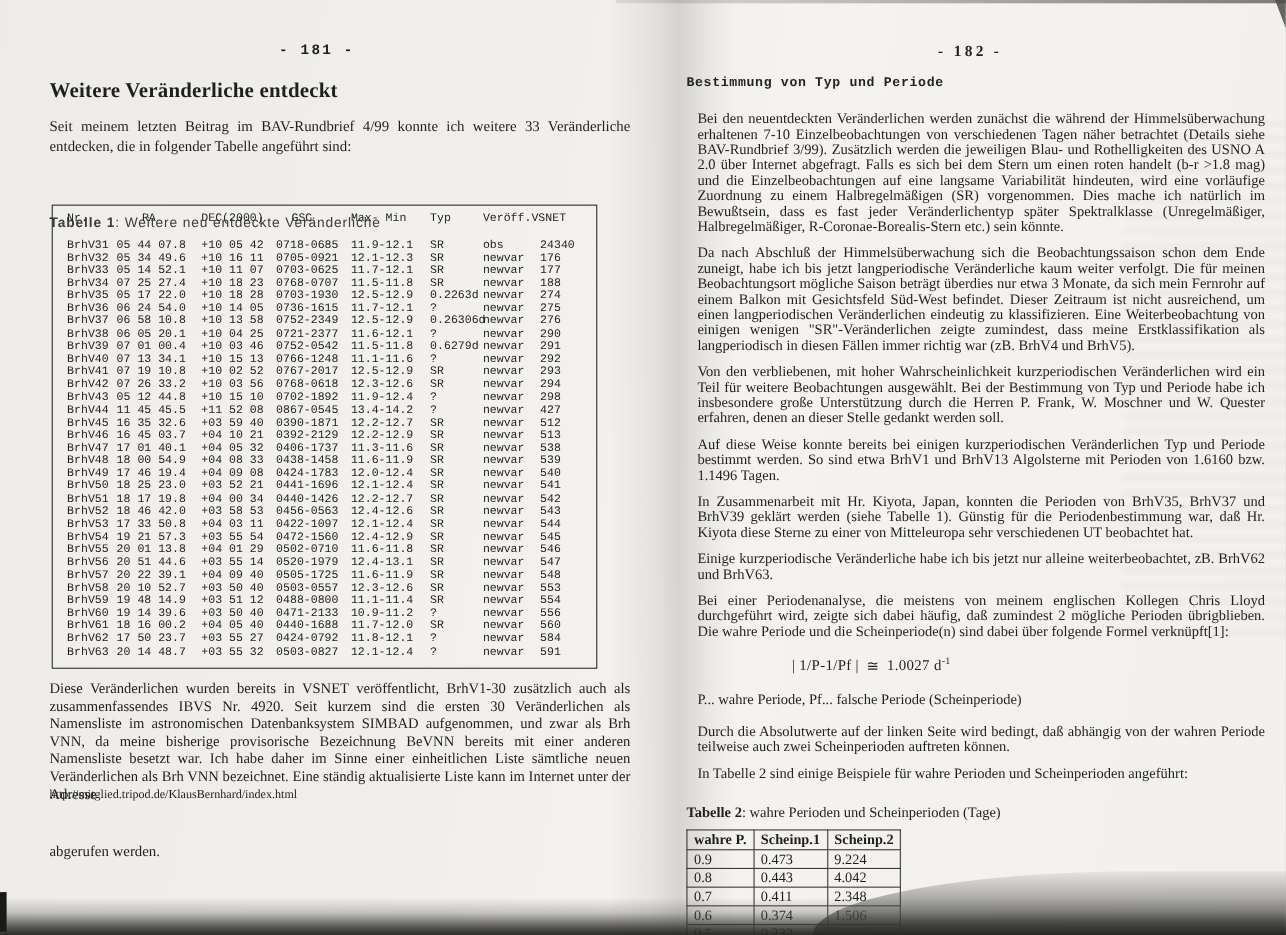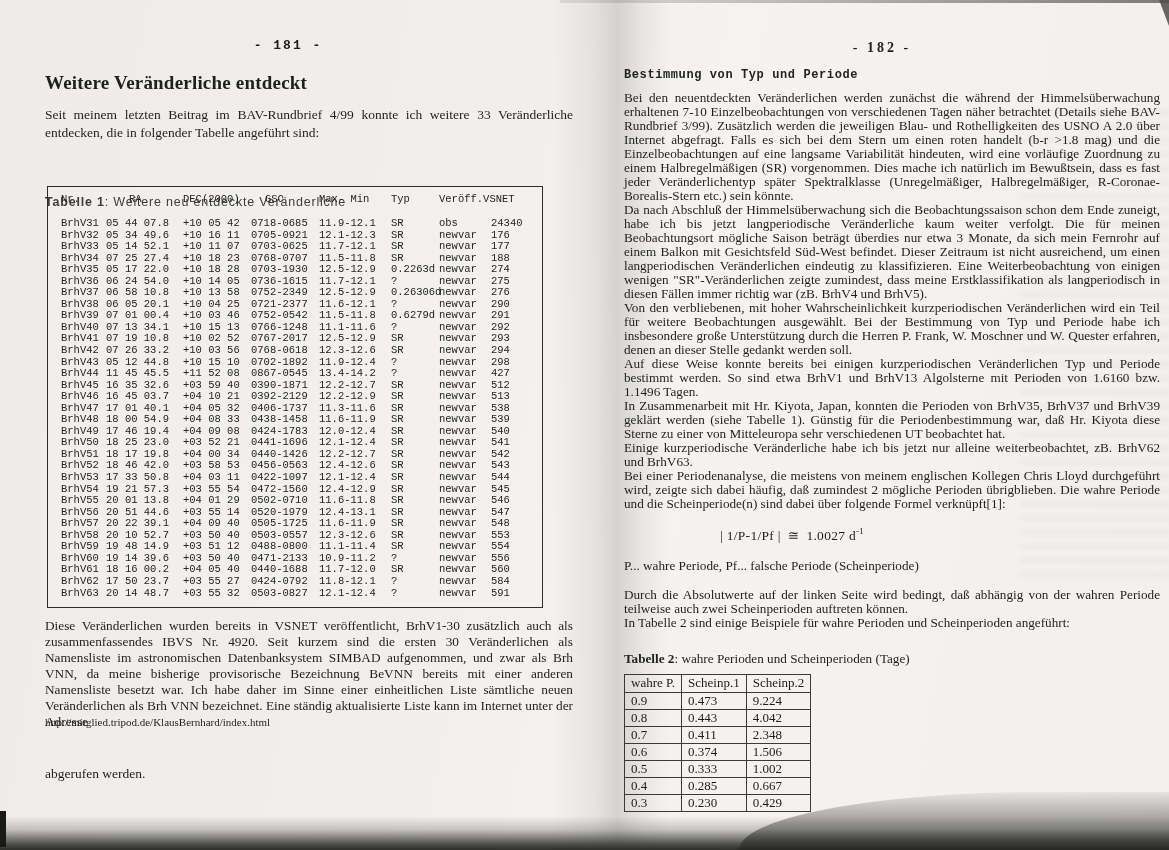--- a/index.html
+++ b/index.html
@@ -50,33 +50,33 @@
   .t1h.h6 { grid-column:span 2; }
   .t1c.c7 { text-align:left; }
 
   .closing  { position:absolute; top:588px; left:3px; width:528px; text-align:justify; font-size:13.3px; line-height:16px; }
   .url-line { position:absolute; top:686px; left:3px; font-size:11px; }
   .closing2 { position:absolute; top:736px; left:3px; font-size:13.5px; }
 
   .heading2 { position:absolute; top:40px; left:2px; font-family:"Liberation Mono", monospace; font-size:12px; font-weight:bold; letter-spacing:0.6px; color:#232321; }
 
   .rbody { position:absolute; top:63px; left:2px; width:536px; }
-  .rbody p { margin:0; text-align:justify; font-size:13.2px; line-height:14px; }
+  .rbody p { margin:10px; text-align:justify; font-size:13.2px; line-height:14px; }
   .formula { margin:15px 0 0 96px; font-size:13.5px; letter-spacing:0.3px; }
   .formula .rel { margin:0 7px; }
   .formula sup { font-size:9px; }
   .fnote { margin-top:15px !important; text-align:left !important; }
   .block2 { margin-top:15px; }
   .t2caption { margin-top:21px; font-size:13.2px; }
   .t2caption b { font-weight:bold; }
 
   .table2 { margin-top:7px; margin-left:0px; border-collapse:collapse; font-size:13px; color:#1d1d1b; }
   .table2 th, .table2 td { border:1px solid #3a3a36; padding:0px 6px; height:16px; font-weight:normal; text-align:left; }
   .table2 th:first-child { text-align:left; }
-  .table2 th { padding-bottom:1px; }
+  .table2 th { padding-bottom:1px;font-weight:bold; }
 </style>
 </head>
 <body>
 
 <div class="canvas">
 
   <div class="spine-shadow"></div>
   <div class="ghost-texture"></div>
 
   <div class="page page-left">

